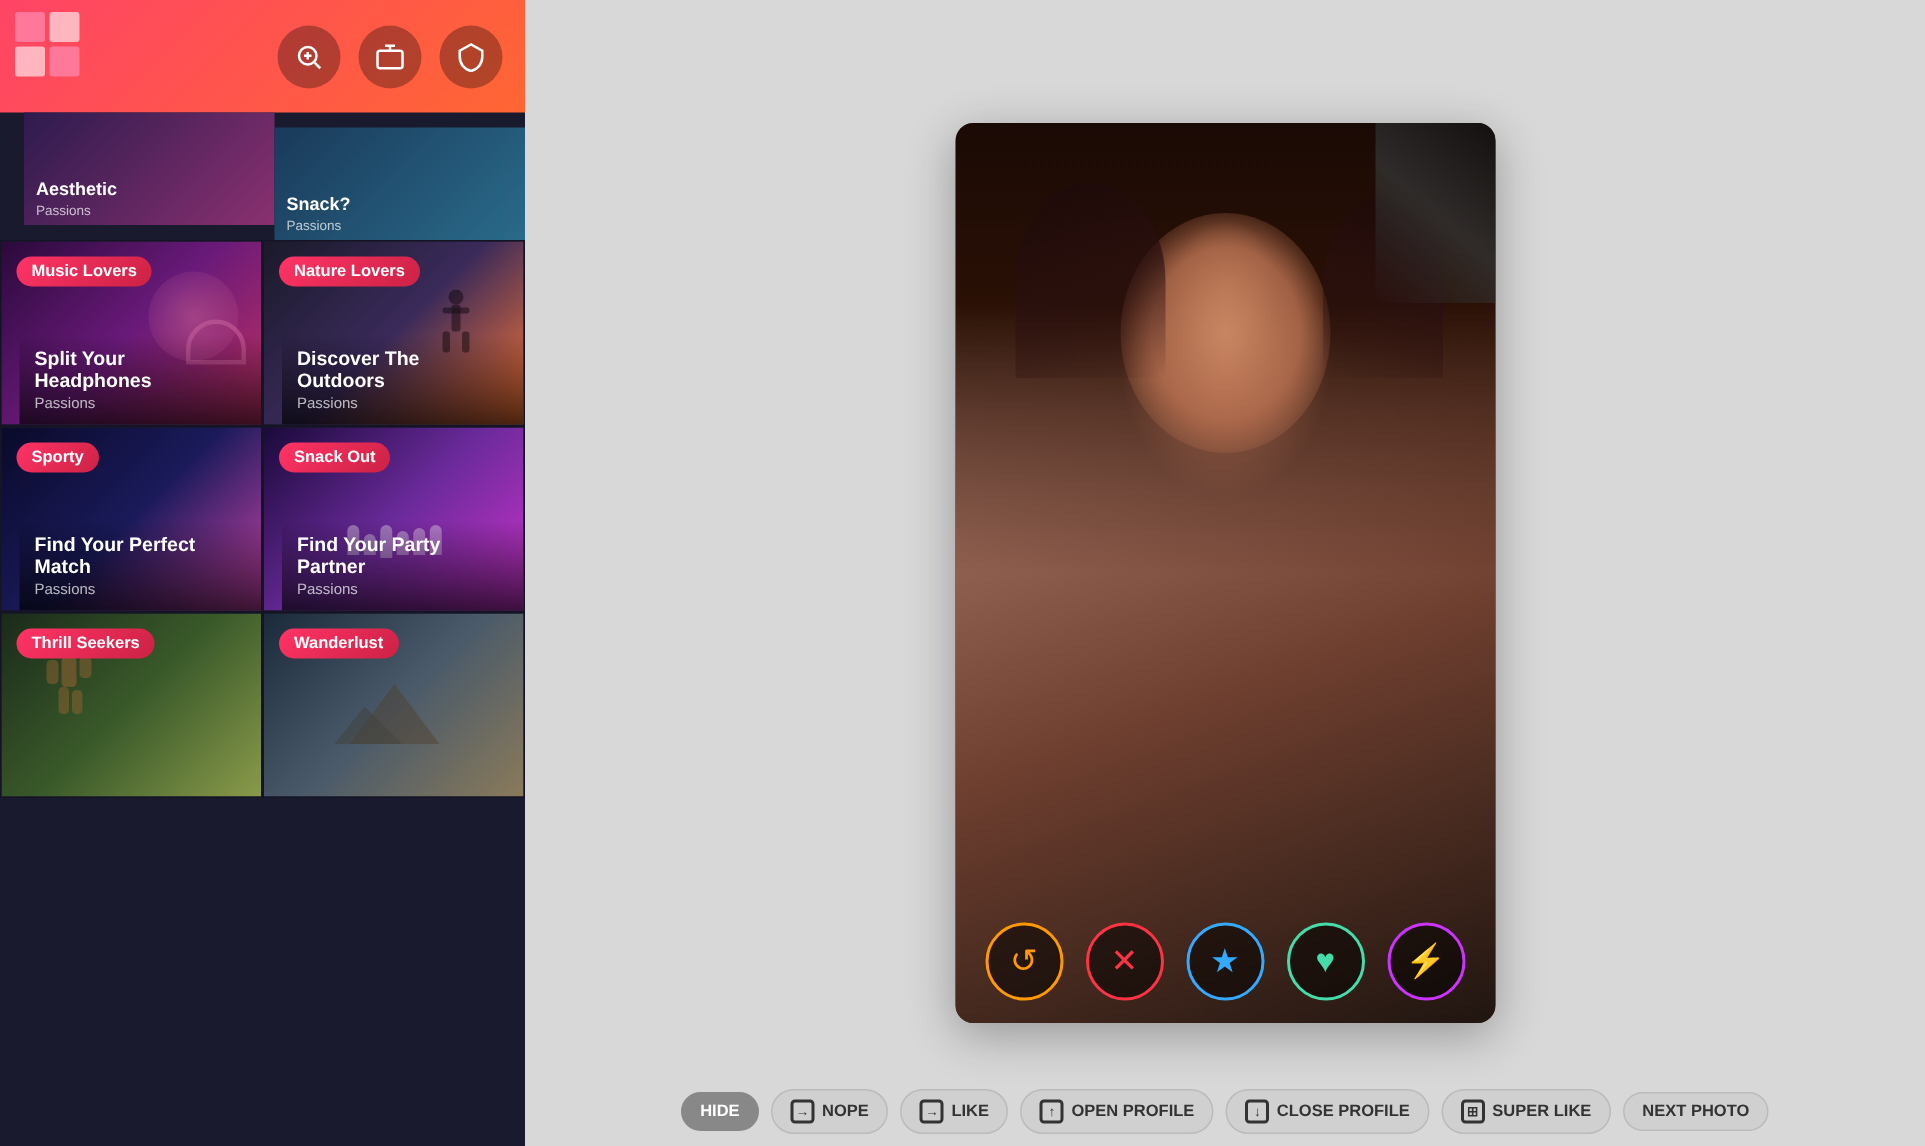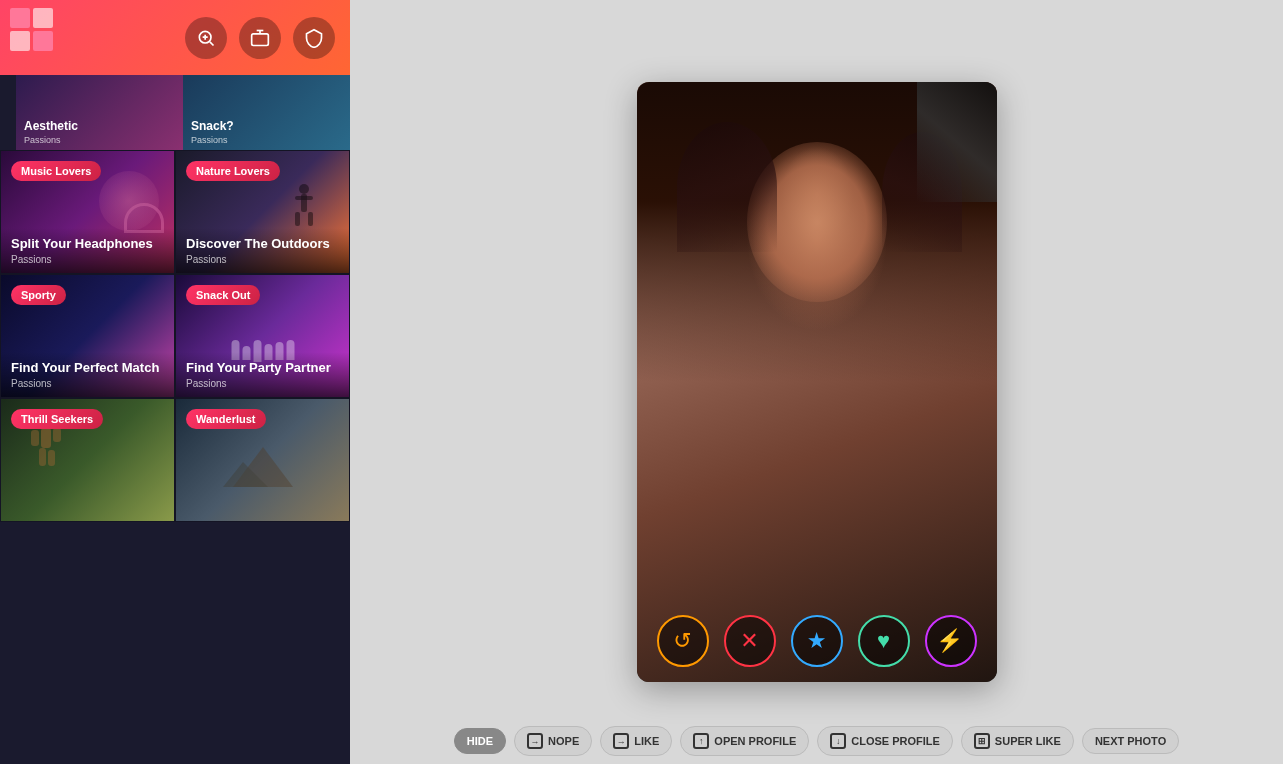--- a/index.html
+++ b/index.html
@@ -117,21 +117,21 @@
       color: white;
       font-size: 11px;
       font-weight: bold;
       padding: 4px 10px;
       border-radius: 20px;
     }
 
     .card-content {
       position: absolute;
       bottom: 0;
-      left: 0;
+      left: 12px;
       right: 0;
       padding: 8px 10px;
       background: linear-gradient(to top, rgba(0,0,0,0.7), transparent);
     }
 
     .card-title {
       color: white;
       font-size: 13px;
       font-weight: bold;
       line-height: 1.2;
@@ -314,20 +314,21 @@
     .top-card {
       height: 75px;
       position: relative;
       overflow: hidden;
     }
     .top-card-aesthetic {
       background: linear-gradient(135deg, #2d1b4e, #8a3070);
     }
     .top-card-snack {
       background: linear-gradient(135deg, #1a3a5a, #2a6a8a);
+      margin-top: 10px;
     }
     .top-card-label {
       position: absolute;
       bottom: 5px;
       left: 8px;
     }
     .top-card-label .card-title {
       font-size: 12px;
     }
     .top-card-label .card-subtitle {

